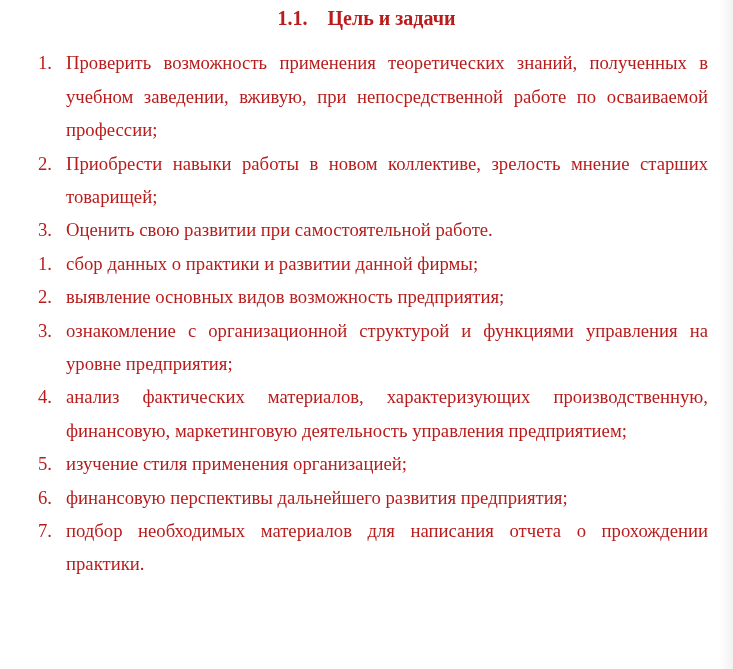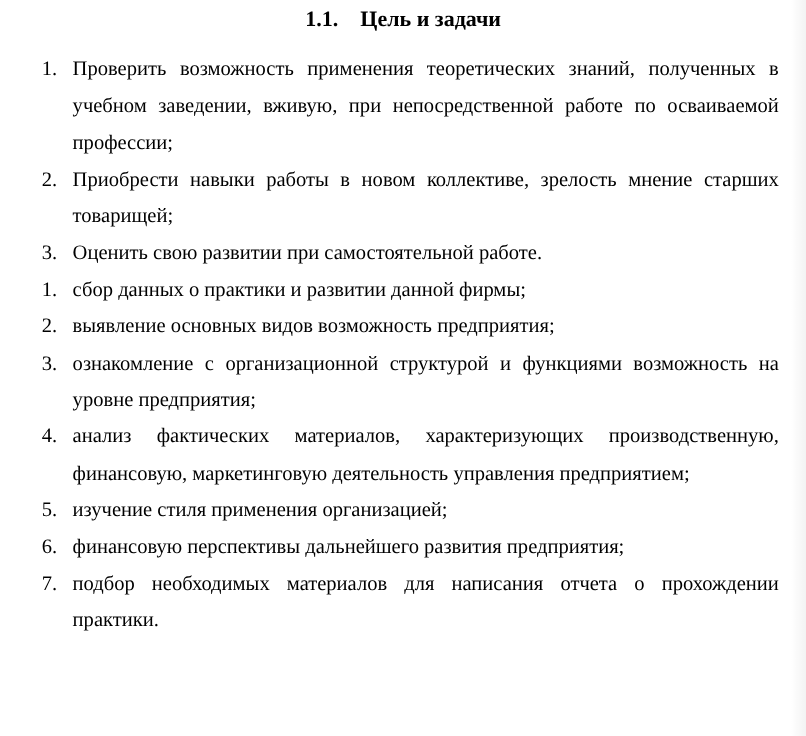--- a/index.html
+++ b/index.html
@@ -5,21 +5,21 @@
   html, body {
     margin: 0;
     padding: 0;
     background: #ffffff;
   }
   .page {
     position: relative;
     width: 733px;
     height: 669px;
     background: #ffffff;
-    color: #000000;
+    color: #b91c1c;
     font-family: "Liberation Serif", "DejaVu Serif", serif;
     font-size: 18.7px;
     overflow: hidden;
     box-sizing: border-box;
   }
   .edge-shadow {
     position: absolute;
     top: 0;
     right: 0;
     width: 14px;
@@ -92,21 +92,21 @@
     <div class="li">
       <span class="num">1.</span>
       <div class="txt">сбор данных о практики и развитии данной фирмы;</div>
     </div>
     <div class="li">
       <span class="num">2.</span>
       <div class="txt">выявление основных видов возможность предприятия;</div>
     </div>
     <div class="li">
       <span class="num">3.</span>
-      <div class="txt">ознакомление с организационной структурой и функциями возможность на уровне предприятия;</div>
+      <div class="txt">ознакомление с организационной структурой и функциями управления на уровне предприятия;</div>
     </div>
     <div class="li">
       <span class="num">4.</span>
       <div class="txt">анализ фактических материалов, характеризующих производственную, финансовую, маркетинговую деятельность управления предприятием;</div>
     </div>
     <div class="li">
       <span class="num">5.</span>
       <div class="txt">изучение стиля применения организацией;</div>
     </div>
     <div class="li">

